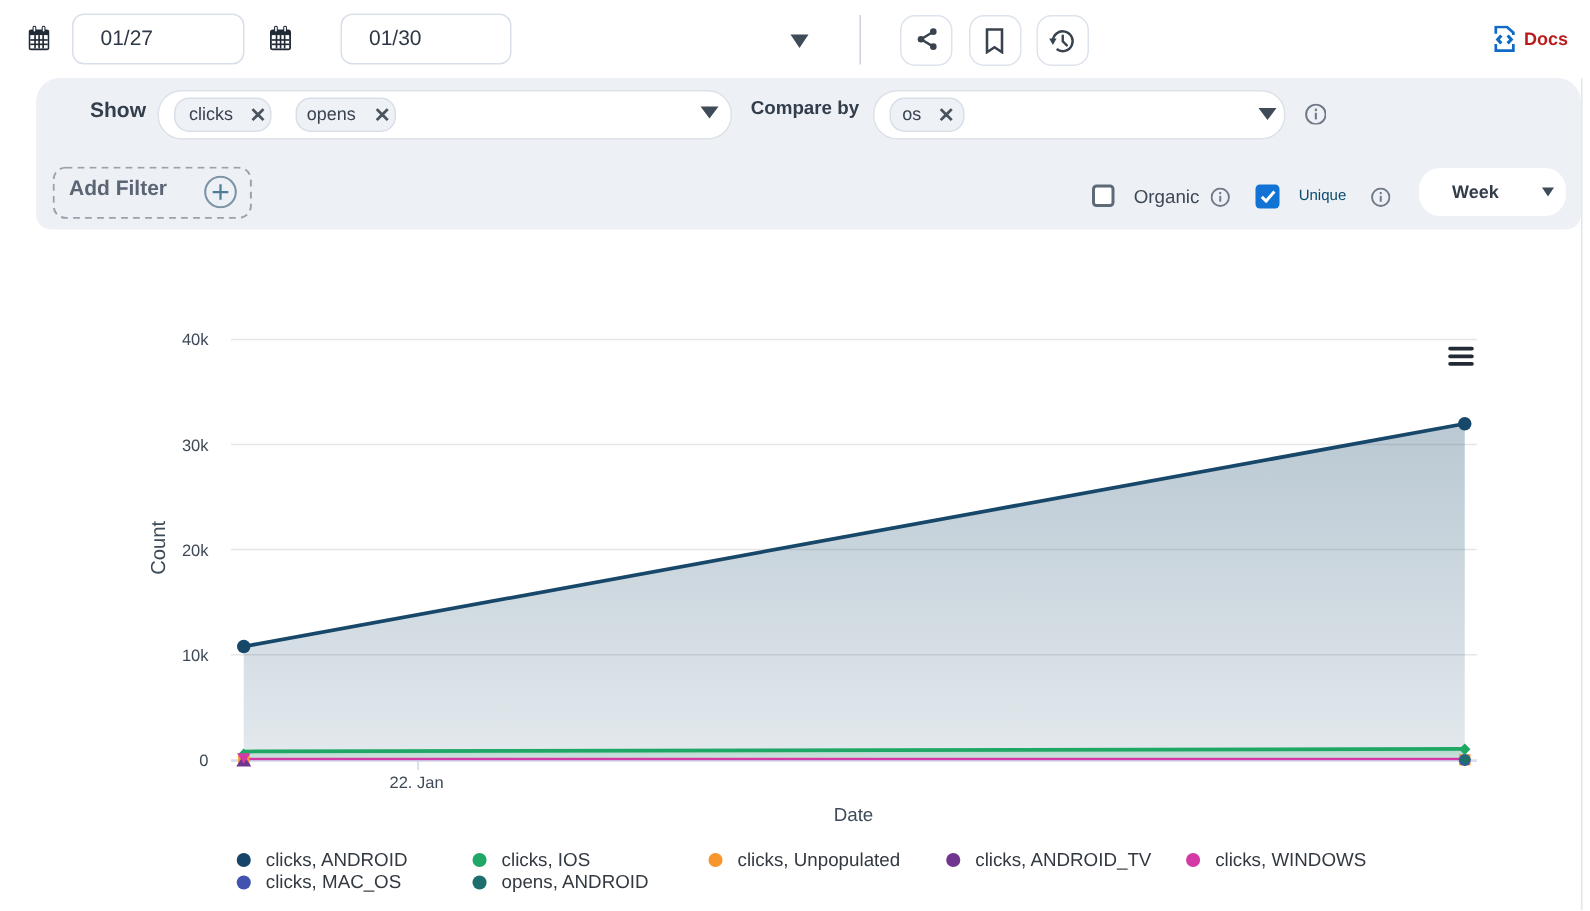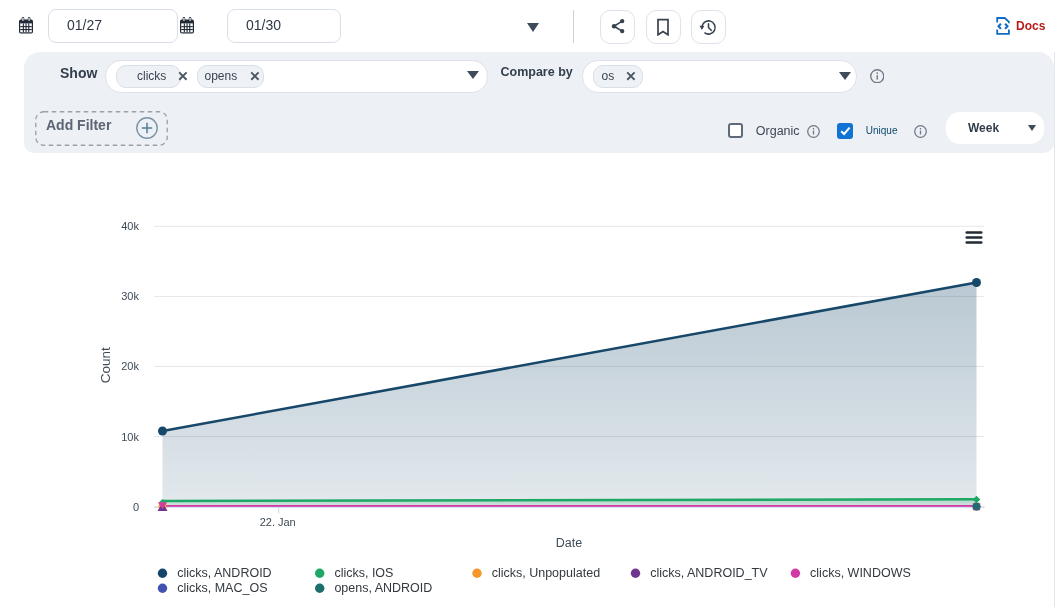--- a/index.html
+++ b/index.html
@@ -24,21 +24,21 @@
     <rect x="9.5" y="0.8" width="1.1" height="3.2" rx="0.55" fill="#fff"></rect>
     <rect x="1.2" y="6.4" width="11.6" height="8.9" fill="#fff"></rect>
     <g fill="#212b36">
       <rect x="3.8" y="6.4" width="1.1" height="8.9"></rect>
       <rect x="6.5" y="6.4" width="1.1" height="8.9"></rect>
       <rect x="9.2" y="6.4" width="1.1" height="8.9"></rect>
       <rect x="1.2" y="9.1" width="11.6" height="1.1"></rect>
       <rect x="1.2" y="12.0" width="11.6" height="1.1"></rect>
     </g>
   </svg>
-  <div class="abs inputbox" style="left:48px;top:9px;width:130px;padding-left:18px;">01/27</div>
+  <div class="abs inputbox" style="left:48px;top:9px;width:115px;padding-left:18px;">01/27</div>
 
   <svg class="abs" style="left:180px;top:17px" width="14" height="17" viewBox="0 0 14 17">
     <rect x="0" y="2.6" width="14" height="13.9" rx="1.8" fill="#212b36"></rect>
     <rect x="2.7" y="0" width="2.5" height="5.4" rx="1.25" fill="#212b36"></rect>
     <rect x="8.8" y="0" width="2.5" height="5.4" rx="1.25" fill="#212b36"></rect>
     <rect x="3.4" y="0.8" width="1.1" height="3.2" rx="0.55" fill="#fff"></rect>
     <rect x="9.5" y="0.8" width="1.1" height="3.2" rx="0.55" fill="#fff"></rect>
     <rect x="1.2" y="6.4" width="11.6" height="8.9" fill="#fff"></rect>
     <g fill="#212b36">
       <rect x="3.8" y="6.4" width="1.1" height="8.9"></rect>
@@ -80,21 +80,21 @@
     <path d="M4.9 6.7 L2.5 9.3 L4.9 11.9 M9.1 6.7 L11.5 9.3 L9.1 11.9" stroke-width="2.1"></path>
   </svg>
   <div class="abs" style="left:1016px;top:19px;font-size:12px;line-height:14px;font-weight:bold;color:#b91c1c;">Docs</div>
 
   <div class="abs" style="left:24px;top:52px;width:1030px;height:100.5px;background:#edf0f4;border-radius:16px 16px 10px 10px;"></div>
   <div class="abs" style="left:1054px;top:52px;width:1px;height:555px;background:#e3e6ea;"></div>
 
   <div class="abs" style="left:60px;top:65.5px;font-size:14px;line-height:15px;font-weight:bold;color:#333e4c;">Show</div>
   <div class="abs" style="left:105px;top:60px;width:383px;height:32.5px;background:#fff;border:1px solid #dde2ea;border-radius:16px;"></div>
   <div class="abs tag" style="left:116px;top:64.5px;width:64.5px;">
-    <span style="margin-left:20px;text-align:right;">clicks</span>
+    <span style="margin-left:9px;text-align:right;">clicks</span>
       <span class="tagx" style="margin-left:11px;">✕</span>
   </div>
   <div class="abs tag" style="left:196.5px;top:64.5px;width:67px;">
     <span style="margin-left:7px;">opens</span>
       <span class="tagx" style="margin-left:12px;">✕</span>
   </div>
   <div class="abs caret" style="left:467px;top:71px;"></div>
 
   <div class="abs" style="left:500.5px;top:65px;font-size:12.5px;line-height:15px;font-weight:bold;color:#333e4c;">Compare by</div>
   <div class="abs" style="left:582px;top:59.5px;width:275px;height:33px;background:#fff;border:1px solid #dde2ea;border-radius:16px;"></div>

